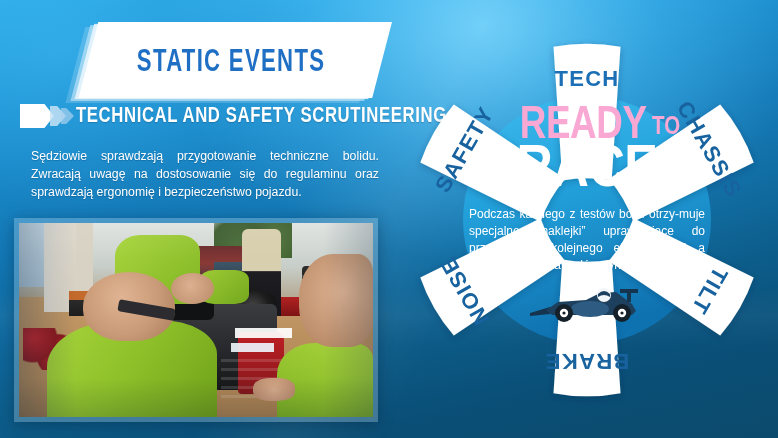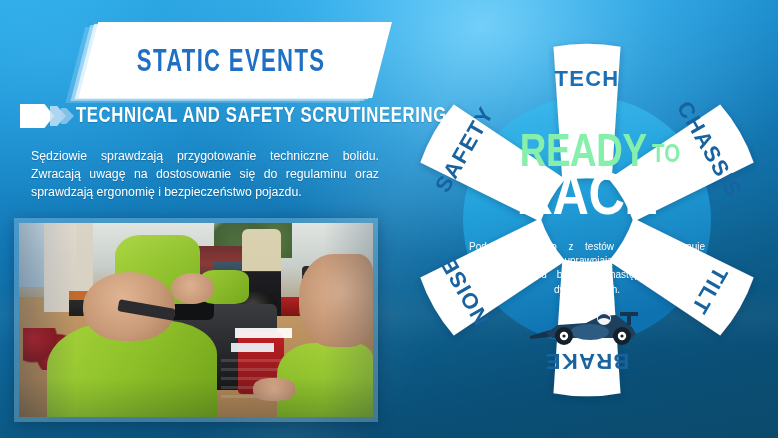--- a/index.html
+++ b/index.html
@@ -197,43 +197,43 @@
   }
   .seg-label.dark { fill:#18639f; }
 
   
   #center-stack {
     position:absolute; left:0; top:0; width:382px; height:382px;
     display:flex; flex-direction:column; align-items:center;
     pointer-events:none;
   }
   #ready-line {
-    margin-top:102px;
+    margin-top:74px;
     display:flex; align-items:flex-end; gap:6px;
-    color:#86efac;
+    color:#f9a8d4;
   }
   #ready-word {
     font-family:"Liberation Sans Narrow","Liberation Sans", sans-serif;
     font-weight:700; font-size:46px; line-height:0.86; letter-spacing:-0.5px;
     transform:scaleX(0.80); transform-origin:right bottom;
   }
   #to-word {
     font-family:"Liberation Sans Narrow","Liberation Sans", sans-serif;
     font-weight:700; font-size:25px; line-height:1; letter-spacing:0px;
     transform:scaleX(0.82) translateY(-5px); transform-origin:left bottom;
   }
   #race-word {
     color:#ffffff; margin-top:-2px;
     font-family:"Liberation Sans Narrow","Liberation Sans", sans-serif;
     font-weight:700; font-size:60px; line-height:0.84; letter-spacing:-0.5px;
     transform:scaleX(0.84); transform-origin:center top;
   }
   #center-para {
-    margin-top:21px; width:236px;
-    color:#ffffff; font-size:10px; line-height:1.42;
+    margin-top:15px; width:236px;
+    color:#ffffff; font-size:12px; line-height:1.42;
     text-align:justify; text-align-last:center;
   }
   #center-para p { margin:0; }
   #car-icon { margin-top:6px; }
 </style>
 </head>
 <body>
 
 <div id="bg"></div>
 <div id="bg-sheen"></div>

